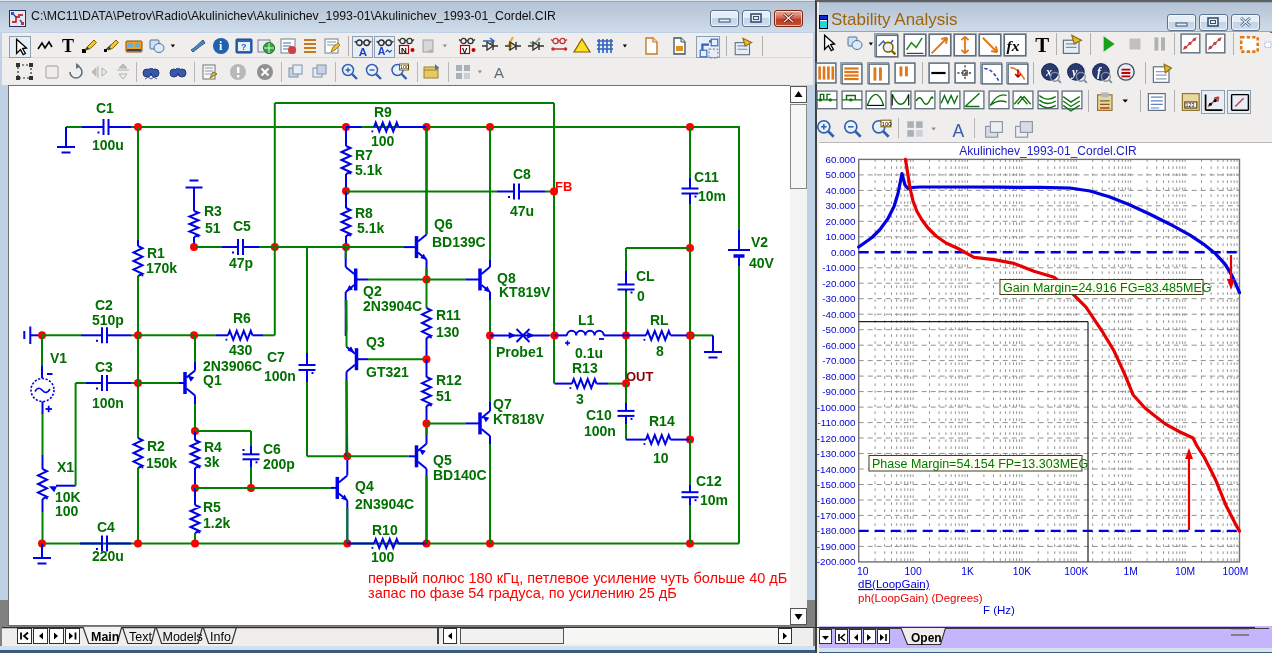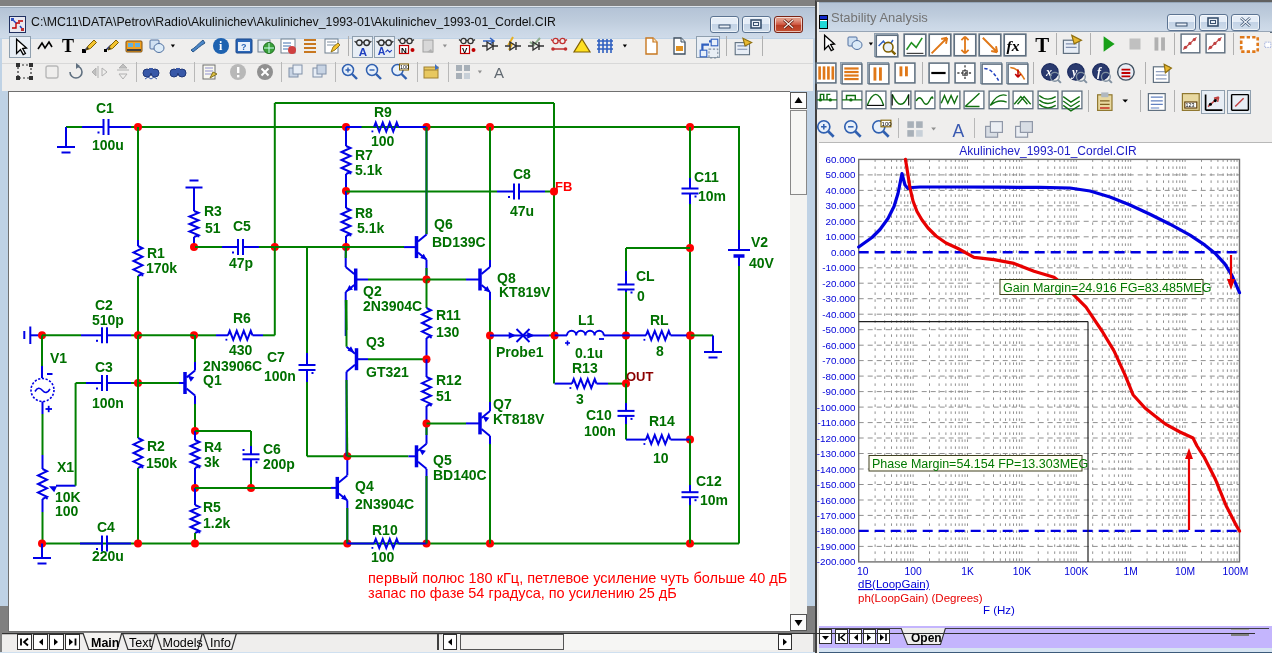--- a/index.html
+++ b/index.html
@@ -8,21 +8,21 @@
 .toolbars { position:absolute; background:#efeeed; }
 </style></head><body>
 
 <div class="win" style="left:815px;top:0;width:457px;height:653px;background:#efeeed;border-left:2px solid #404040;border-top:2px solid #606060;">
   <div style="position:absolute;right:0;top:0;width:2px;height:651px;background:#5a6a7a;"></div>
   <div class="tbar" style="left:2px;top:0px;width:453px;height:30px;border-bottom:1px solid #97a5b5;"></div>
   <div style="position:absolute;left:2px;top:13px;width:9px;height:14px;background:#000;border:1px solid #000;">
      <div style="position:absolute;left:0px;top:0px;width:7px;height:3px;background:#1028c8;"></div>
      <div style="position:absolute;left:0px;top:4px;width:7px;height:8px;background:#20d8d8;border-top:1px solid #fff;"></div>
   </div>
-  <div style="position:absolute;left:14px;top:8px;font-size:13px;color:#737373;">Stability Analysis</div>
+  <div style="position:absolute;left:14px;top:8px;font-size:17px;color:#a16207;">Stability Analysis</div>
   <div class="cap-btn" style="left:350px;top:12px;"><svg width="27" height="15">
         <rect x="8" y="8" width="11" height="3" fill="#e8eef6" stroke="#38506e"></rect>
       </svg></div>
   <div class="cap-btn" style="left:382px;top:12px;"><svg width="27" height="15">
         <rect x="8" y="3" width="10" height="8" fill="#e8eef6" stroke="#38506e" stroke-width="1.6"></rect>
         <rect x="10.5" y="5.5" width="5" height="3" fill="#e8eef6" stroke="#38506e"></rect>
       </svg></div>
   <div class="cap-btn" style="left:414px;top:12px;"><svg width="27" height="15">
         <path d="M9 3 L18 11 M18 3 L9 11" stroke="#38506e" stroke-width="2.6"></path>
         <path d="M9 3 L18 11 M18 3 L9 11" stroke="#f0f4fa" stroke-width="1.2"></path>
@@ -463,21 +463,21 @@
 <div style="position:absolute;left:974px;top:118px;width:1px;height:20px;background:#b8b8b8"></div>
 <div style="position:absolute;left:982px;top:118px;width:24px;height:24px;"><svg width="24" height="24" viewBox="0 0 20 20">
       <rect x="3" y="7" width="10" height="9" fill="#d8dde4" stroke="#9098a8"></rect>
       <rect x="7" y="3" width="10" height="9" fill="#eceff4" stroke="#9098a8"></rect>
     </svg></div>
 <div style="position:absolute;left:1012px;top:118px;width:24px;height:24px;"><svg width="24" height="24" viewBox="0 0 20 20">
       <rect x="3" y="7" width="10" height="9" fill="#eceff4" stroke="#9098a8"></rect>
       <rect x="7" y="3" width="10" height="9" fill="#d8dde4" stroke="#9098a8"></rect>
     </svg></div>
 
-<div class="win" style="left:0;top:6px;width:815px;height:600px;background:#bfd2e5;">
+<div class="win" style="left:0;top:0;width:815px;height:600px;background:#bfd2e5;">
   <div style="position:absolute;left:0;top:0;width:815px;height:2px;background:#dde4ec;"></div>
     <div class="tbar" style="left:0;top:1px;width:815px;height:31px;"></div>
   <div style="position:absolute;left:9px;top:10px;width:17px;height:17px;background:#fff;border:1px solid #203060;">
     <svg width="15" height="15">
         <rect width="15" height="15" fill="#e8e8f0"></rect>
         <path d="M2 11 h4 v-5 h4 M8 4 h5" stroke="#c00000" stroke-width="1.4" fill="none"></path>
         <path d="M3 3 l3 3 M10 9 l3 4" stroke="#2040c0" stroke-width="1.4"></path>
         <rect x="1" y="1" width="3" height="3" fill="#3050c0"></rect>
         <rect x="11" y="11" width="3" height="3" fill="#c03030"></rect>
       </svg>

